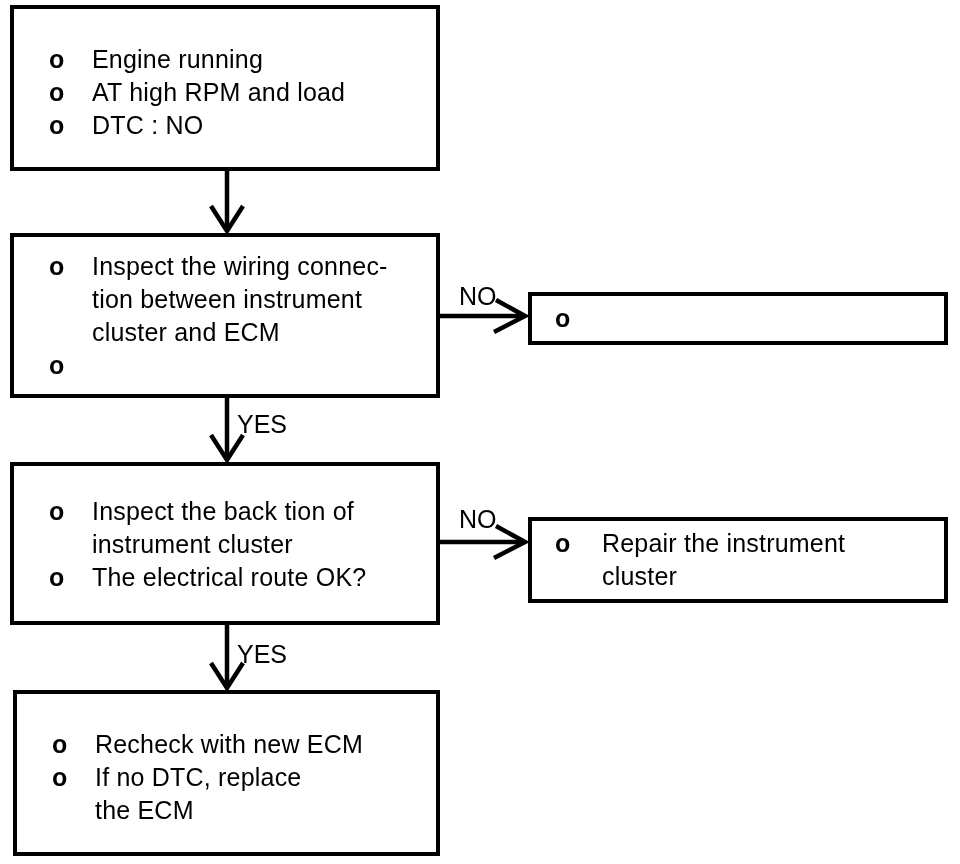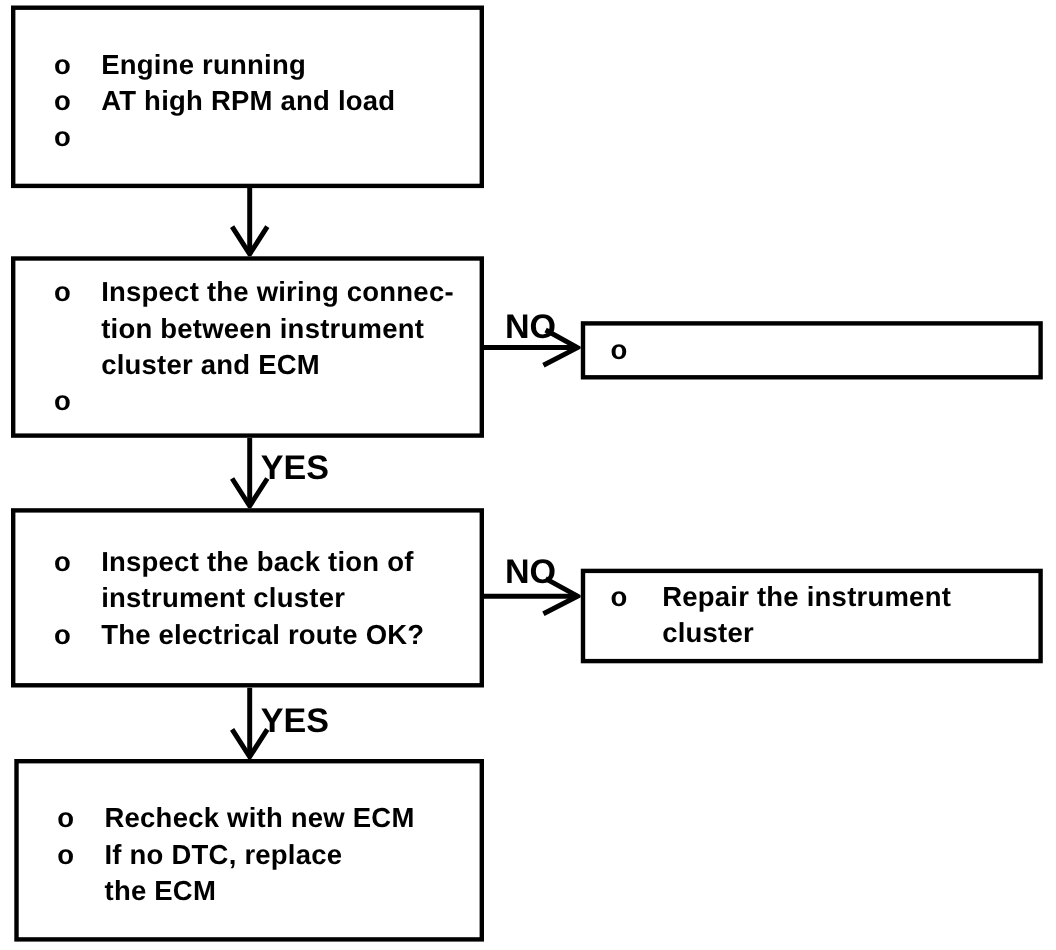--- a/index.html
+++ b/index.html
@@ -26,29 +26,29 @@
     align-items:flex-start;
   }
   .bullet{
     flex:0 0 43px;
     font-size:25px;
     font-weight:bold;
     line-height:33px;
   }
   .txt{
     font-size:25px;
-    font-weight:bold;
+    font-weight:normal;
     line-height:33px;
     white-space:pre-line;
     letter-spacing:0.2px;
   }
   .flow-label{
     position:absolute;
-    font-size:31px;
-    font-weight:bold;
+    font-size:25px;
+    font-weight:normal;
     line-height:27px;
   }
   .arrow{
     position:absolute;
   }
   .arrow line,.arrow polyline{
     stroke:var(--ink);
     stroke-width:4.5;
     fill:none;
   }
@@ -71,20 +71,21 @@
     <div class="item">
       <span class="bullet">o</span>
       <span class="txt">Engine running</span>
     </div>
     <div class="item">
       <span class="bullet">o</span>
       <span class="txt">AT high RPM and load</span>
     </div>
     <div class="item">
       <span class="bullet">o</span>
+      <span class="txt">DTC : NO</span>
     </div>
   </div>
 
   <svg class="arrow" style="left:205px;top:170px;" width="44" height="64" viewBox="0 0 44 64">
     <line x1="22" y1="0" x2="22" y2="61"></line>
     <polyline points="6,36 22,61 38,36"></polyline>
   </svg>
 
   <div class="box inner" id="box-check-wiring">
     <div class="item">

